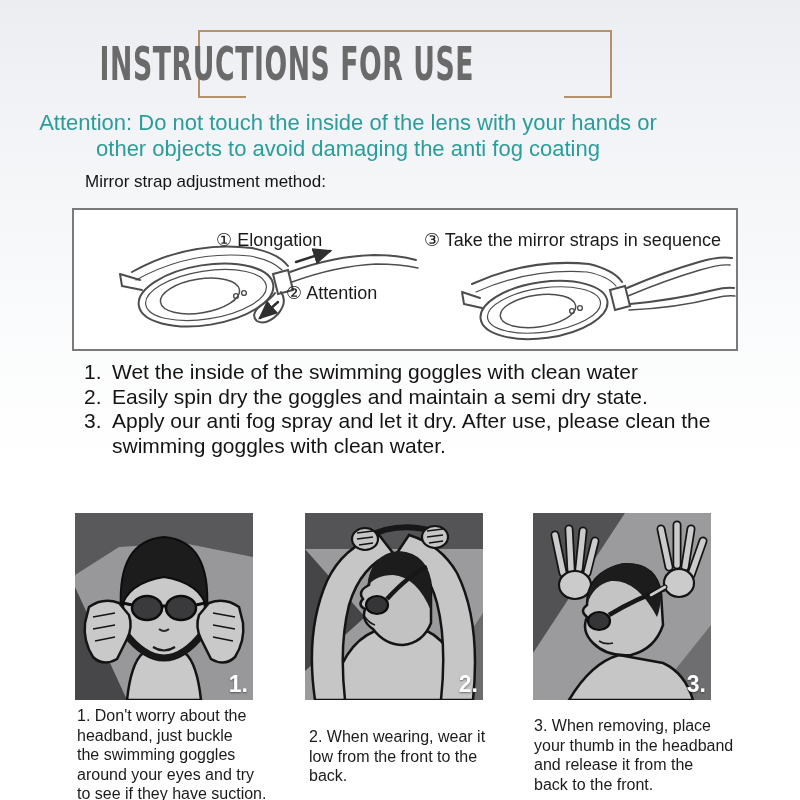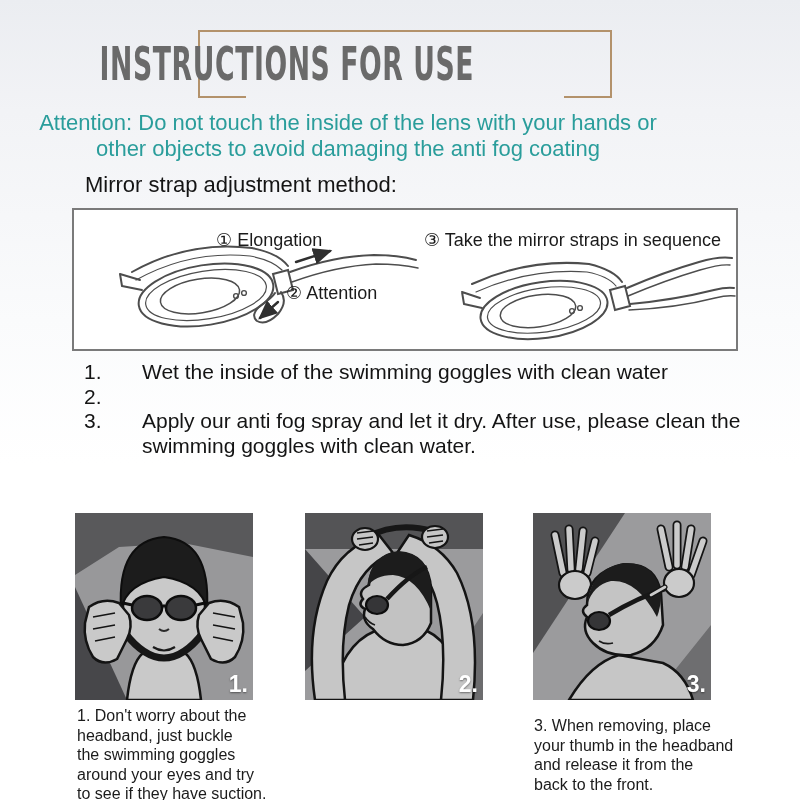--- a/index.html
+++ b/index.html
@@ -11,33 +11,33 @@
     border:2px solid #b3926b;border-bottom:none;display:flex;align-items:center;justify-content:flex-end;}
   .title-frame::before,.title-frame::after{content:"";position:absolute;bottom:-2px;width:48px;height:2px;background:#b3926b;}
   .title-frame::before{left:-2px;}
   .title-frame::after{right:-2px;}
   .title-text{display:inline-block;font-family:"DejaVu Sans",sans-serif;font-weight:bold;
     font-size:46px;color:#6a6a6a;letter-spacing:1px;transform:scaleX(0.58);white-space:nowrap;}
   
   .attention{position:absolute;left:0;top:110px;width:696px;text-align:center;
     color:#2a9d9b;font-size:22px;line-height:26px;white-space:pre-line;}
   
-  .method-heading{position:absolute;left:85px;top:172px;font-size:22px;color:#141414;}
+  .method-heading{position:absolute;left:85px;top:172px;font-size:17px;color:#141414;}
   
   .diagram-box{position:absolute;left:72px;top:208px;width:662px;height:139px;background:#fff;border:2px solid #7a7a7a;text-decoration:underline;}
   .diagram-box svg{position:absolute;left:0;top:0;}
   .dg-label{position:absolute;font-size:18px;color:#1a1a1a;white-space:nowrap;}
   .dg-label.l1{left:142px;top:19px;}
   .dg-label.l2{left:212px;top:72px;}
   .dg-label.l3{left:350px;top:19px;}
   
   .steps{position:absolute;left:84px;top:360px;width:660px;font-size:21px;line-height:24.5px;color:#141414;}
   .step{display:flex;}
   .step-num{width:28px;flex:0 0 28px;}
-  .step-text{white-space:pre-line;margin-left:30px;}
+  .step-text{white-space:pre-line;}
   
   .wearing-heading-wrap{position:absolute;left:0;top:461px;width:800px;text-align:center;}
   .wearing-heading{display:inline-block;font-family:"DejaVu Sans",sans-serif;font-weight:bold;
     font-size:46px;color:#27a8a0;letter-spacing:0.5px;transform:scaleX(0.72);white-space:nowrap;}
   
   .panel{position:absolute;top:513px;width:178px;height:187px;}
   .panel.p1{left:75px;} .panel.p2{left:305px;} .panel.p3{left:533px;}
   .panel svg{display:block;}
   .panel-num{position:absolute;right:5px;bottom:2px;color:#fff;font-weight:bold;font-size:23px;
     text-shadow:0 1px 2px rgba(0,0,0,.45);}
@@ -106,20 +106,21 @@
     <span class="dg-label l3">③ Take the mirror straps in sequence</span>
   </div>
 
   <div class="steps">
     <div class="step">
       <span class="step-num">1.</span>
       <span class="step-text">Wet the inside of the swimming goggles with clean water</span>
     </div>
     <div class="step">
       <span class="step-num">2.</span>
+      <span class="step-text">Easily spin dry the goggles and maintain a semi dry state.</span>
     </div>
     <div class="step">
       <span class="step-num">3.</span>
       <span class="step-text">Apply our anti fog spray and let it dry. After use, please clean the
 swimming goggles with clean water.</span>
     </div>
   </div>
 
 
   <div class="panel p1">
@@ -213,18 +214,21 @@
       <path d="M132,74 L118,82" stroke="#cbcbcb" stroke-width="2.6" stroke-linecap="round"></path>
     </svg>
     <span class="panel-num">3.</span>
   </div>
 
   <div class="caption c1">1. Don't worry about the
 headband, just buckle
 the swimming goggles
 around your eyes and try
 to see if they have suction.</div>
+  <div class="caption c2">2. When wearing, wear it
+low from the front to the
+back.</div>
   <div class="caption c3">3. When removing, place
 your thumb in the headband
 and release it from the
 back to the front.</div>
 
 </div>
 
 </body></html>

